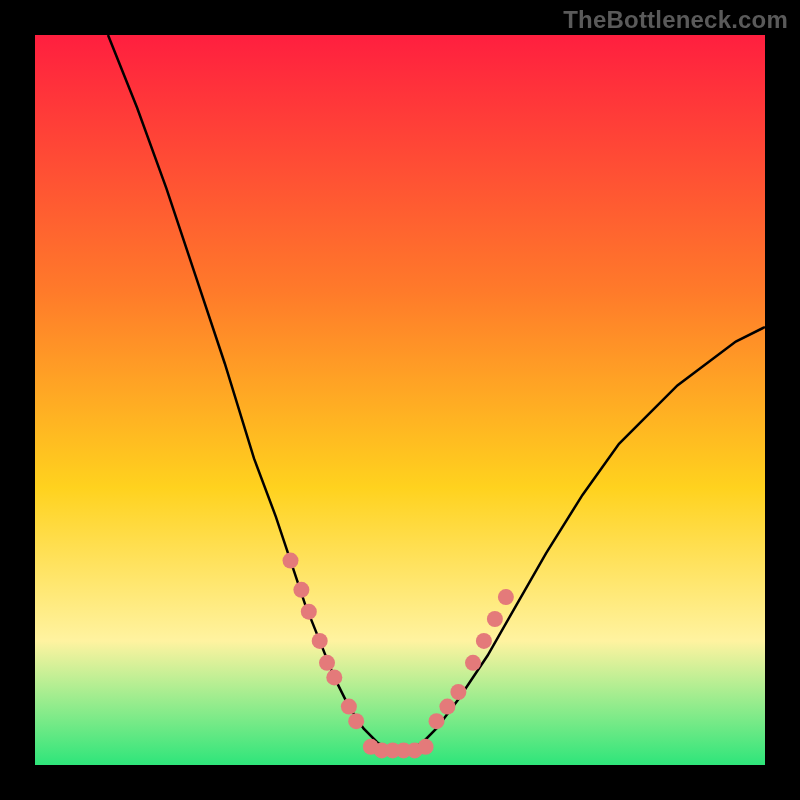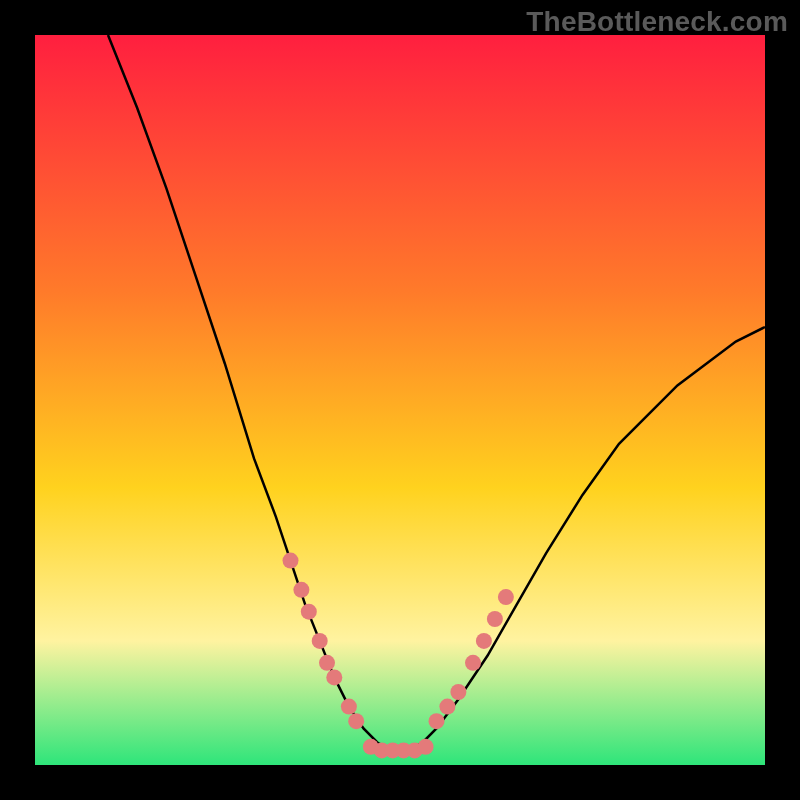--- a/index.html
+++ b/index.html
@@ -21,21 +21,21 @@
     left: 0;
     top: 0;
     width: 800px;
     height: 800px;
   }
   .watermark {
     position: absolute;
     top: 6px;
     right: 12px;
     color: #5a5a5a;
-    font-size: 28px;
+    font-size: 24px;
     font-weight: 600;
     letter-spacing: 0.2px;
   }
 </style>
 </head>
 <body>
 
 <div class="stage">
   <svg class="frame" viewBox="0 0 800 800">
     <defs>

